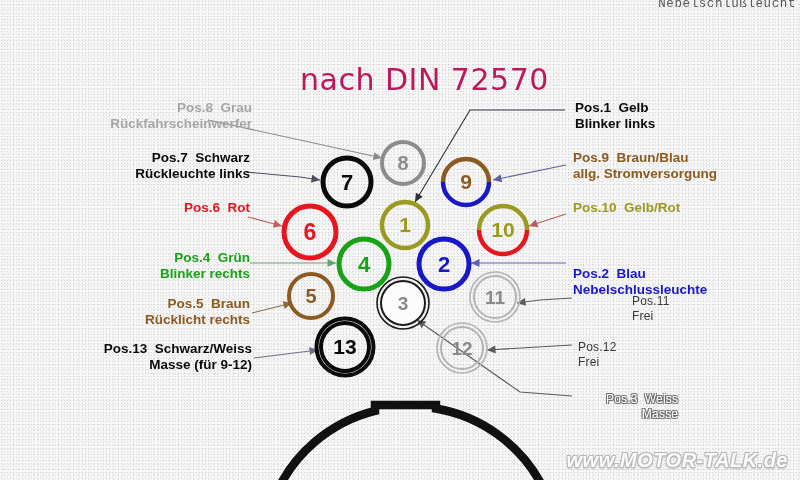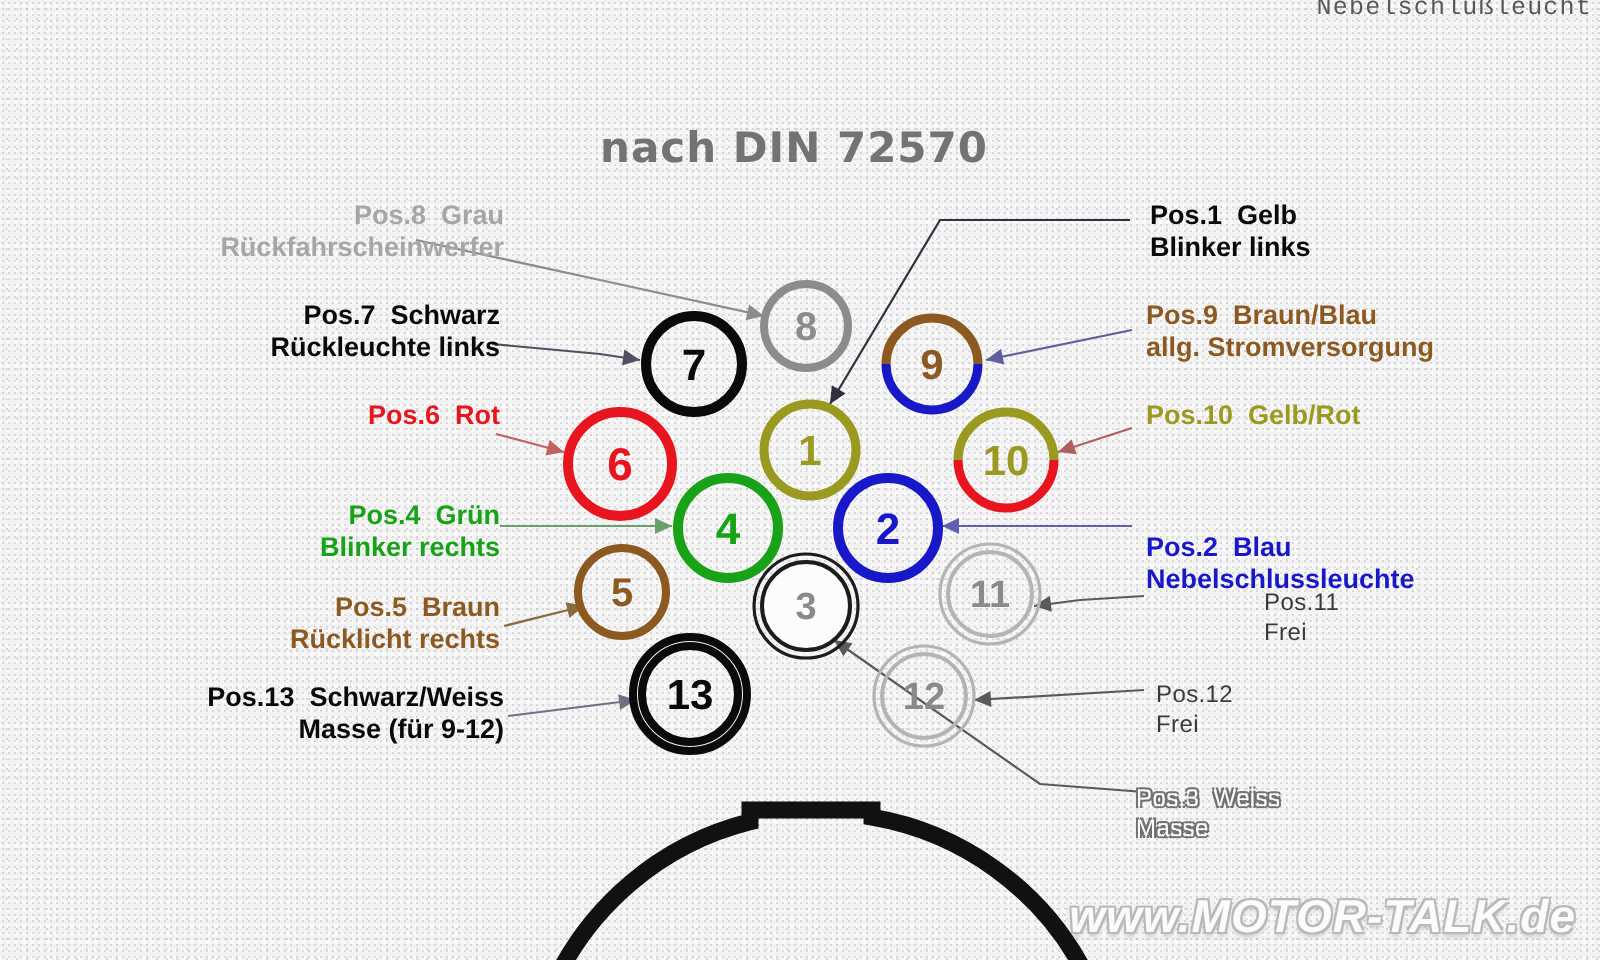--- a/index.html
+++ b/index.html
@@ -27,32 +27,32 @@
   .lbl{position:absolute;white-space:pre;line-height:1.22;font-weight:bold;font-size:13.5px;}
   .lbl .l1{display:block;}
   .lbl .l2{display:block;}
   .ta-r{text-align:right;}
   .ta-l{text-align:left;}
 
   .plain{font-weight:normal;font-size:12px;color:#3a3a3a;letter-spacing:.2px;}
 
   .title{
     position:absolute;left:300px;top:62px;
-    font-size:21px;color:#737373;font-weight:bold;
+    font-size:30px;color:#be185d;font-weight:normal;
     font-family:"DejaVu Sans", sans-serif;letter-spacing:.5px;
   }
 
   .wm-top{
     position:absolute;right:4px;top:-3px;
     font-family:"Liberation Mono", monospace;
     font-size:12.5px;color:#585858;letter-spacing:.6px;white-space:nowrap;
   }
   .wm-bottom{
     position:absolute;right:12px;bottom:8px;
-    font-size:23px;font-weight:bold;font-style:italic;
+    font-size:20px;font-weight:bold;font-style:italic;
     color:#fbfbfb;letter-spacing:.5px;
     text-shadow:
       -1px -1px 0 #b9b9b9, 1px -1px 0 #b9b9b9,
       -1px  1px 0 #b9b9b9, 1px  1px 0 #b9b9b9,
        0 2px 2px rgba(150,150,150,.55);
     white-space:nowrap;
   }
   .wm-white-lbl{
     color:#fdfdfd;
     text-shadow:-1px -1px 0 #707070,1px -1px 0 #707070,-1px 1px 0 #707070,1px 1px 0 #707070;
@@ -180,15 +180,15 @@
     </div>
   <div id="right-labels">
       <div class="lbl ta-l" style="left: 575px; top: 100px; color: rgb(10, 10, 10);"><span class="l1">Pos.1  Gelb</span><span class="l2">Blinker links</span></div>
       <div class="lbl ta-l" style="left: 573px; top: 150px; color: rgb(140, 90, 32);"><span class="l1">Pos.9  Braun/Blau</span><span class="l2">allg. Stromversorgung</span></div>
       <div class="lbl ta-l" style="left: 573px; top: 200px; color: rgb(154, 154, 32);"><span class="l1">Pos.10  Gelb/Rot</span></div>
       <div class="lbl ta-l" style="left: 573px; top: 266px; color: rgb(24, 24, 200);"><span class="l1">Pos.2  Blau</span><span class="l2">Nebelschlussleuchte</span></div>
     </div>
   <div id="plain-labels">
       <div class="lbl ta-l plain" style="left: 606px; top: 294px; margin-left: 26px;"><span class="l1">Pos.11</span><span class="l2">Frei</span></div>
       <div class="lbl ta-l plain" style="left: 578px; top: 340px;"><span class="l1">Pos.12</span><span class="l2">Frei</span></div>
-      <div class="lbl ta-l plain wm-white-lbl" style="left: 568px; top: 392px;"><span class="l1">Pos.3  Weiss</span><span class="l2">Masse</span></div>
+      <div class="lbl ta-l plain wm-white-lbl" style="left: 606px; top: 392px; text-align: right;"><span class="l1">Pos.3  Weiss</span><span class="l2">Masse</span></div>
     </div>
 </div>
 
 </body></html>

